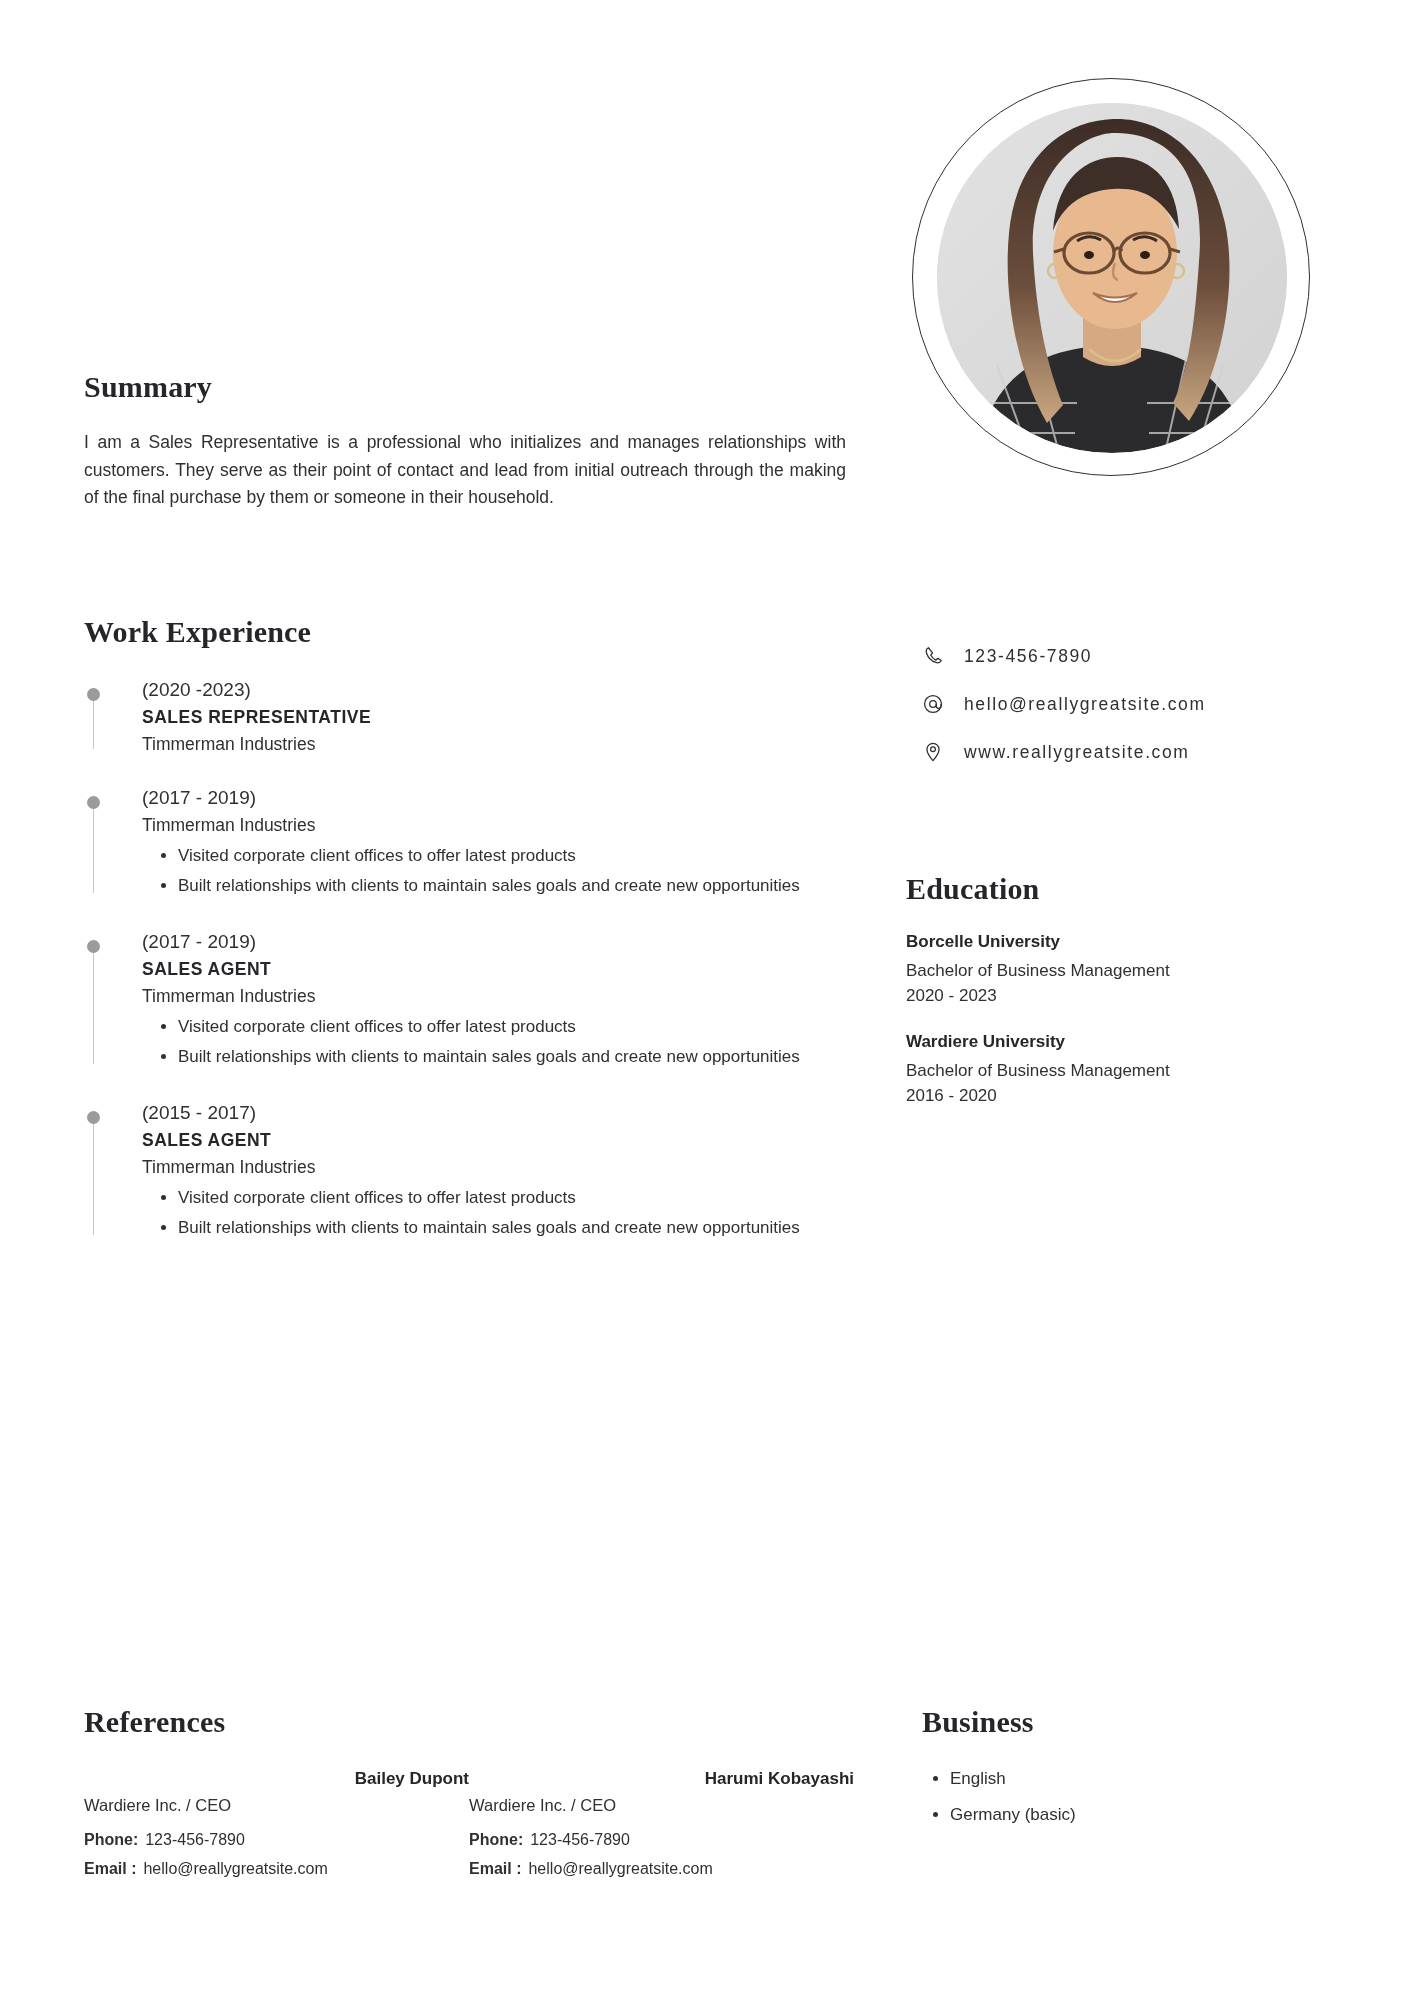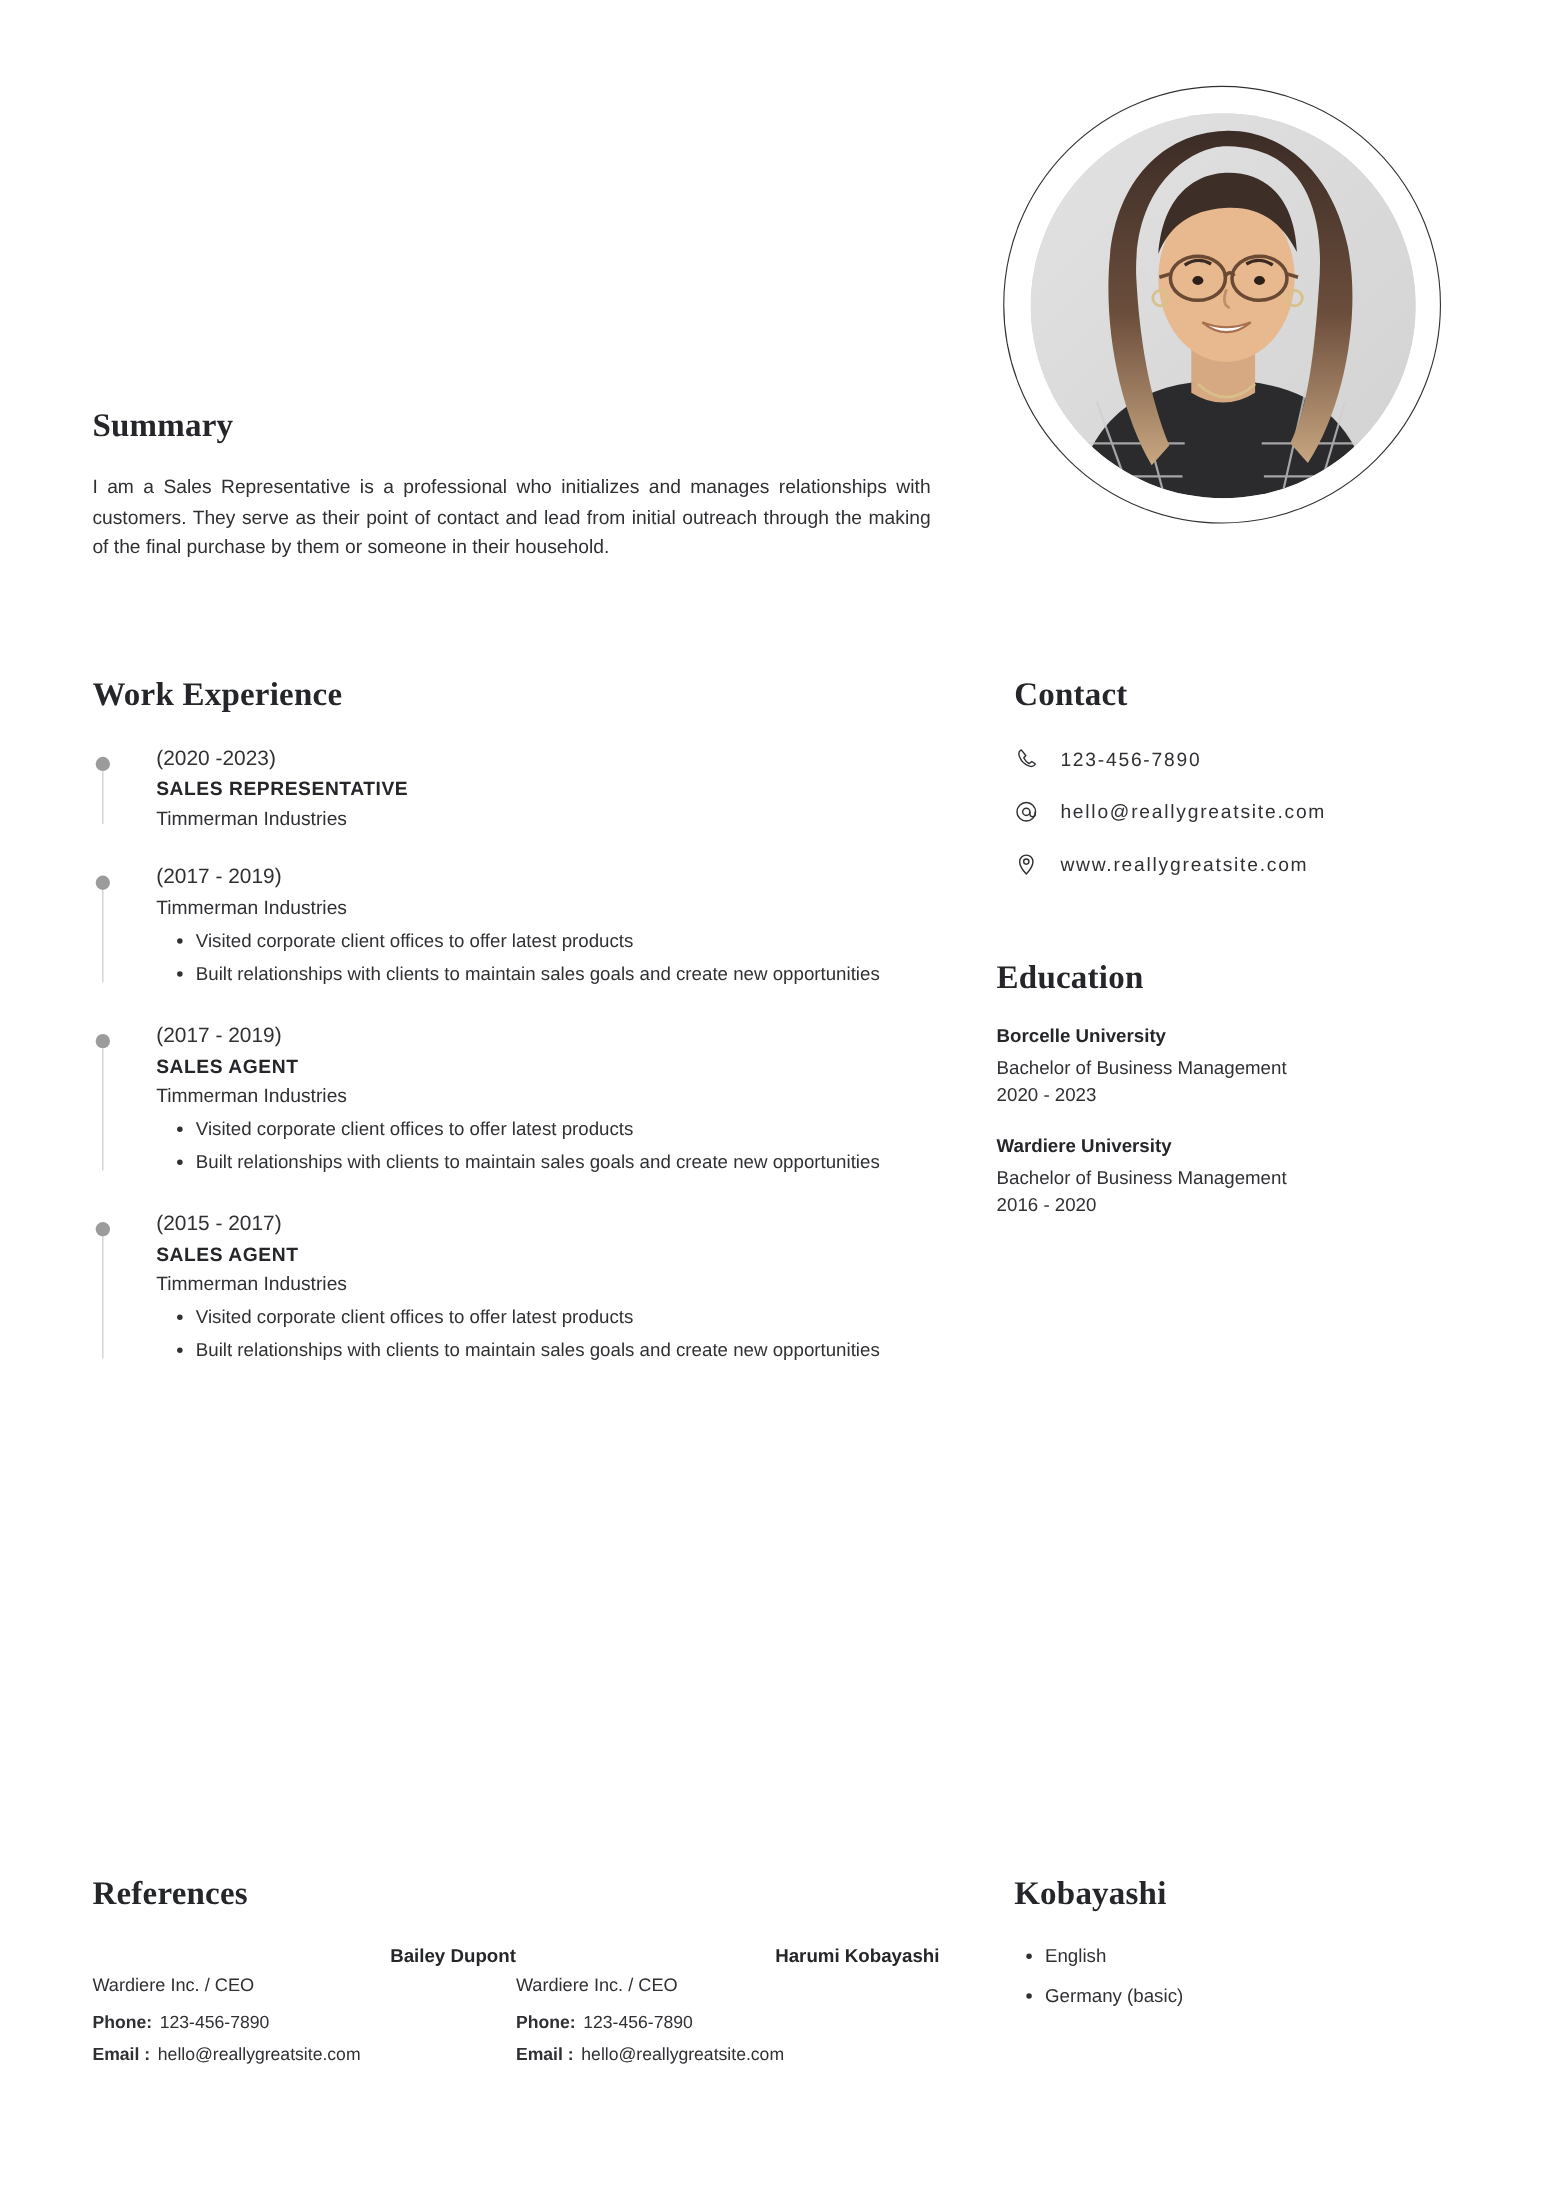--- a/index.html
+++ b/index.html
@@ -402,21 +402,20 @@
         <ul class="job-bullets">
           <li>Visited corporate client offices to offer latest products</li>
           <li>Built relationships with clients to maintain sales goals and create new opportunities</li>
         </ul>
       </div>
 
     </div>
   </div>
 
   <div class="contact">
-    <div class="sec-title">Contact</div>
     <div class="contact-list">
 
       <div class="contact-row">
         <span class="ico">
           <svg width="22" height="22" viewBox="0 0 24 24" fill="none" stroke="#2f3033" stroke-width="1.4" stroke-linecap="round" stroke-linejoin="round">
             <path d="M7 3 C5 4 4 6 5 9 c1.5 4.5 5.5 8.5 10 10 c3 1 5 0 6-2 l-3.5-2.5 -2.5 2 c-2-1-4.5-3.5-5.5-5.5 l2-2.5 Z"></path>
           </svg>
         </span>
         <span class="txt">123-456-7890</span>
       </div>
@@ -482,20 +481,20 @@
           <b>Phone:</b><span class="val">123-456-7890</span>
         </div>
         <div class="ref-line">
           <b>Email :</b><span class="val">hello@reallygreatsite.com</span>
         </div>
       </div>
     </div>
   </div>
 
   <div class="language">
-    <div class="sec-title">Kobayashi</div>
+    <div class="sec-title">Business</div>
     <ul class="lang-list">
       <li>English</li>
       <li>Germany (basic)</li>
     </ul>
   </div>
 
 </div>
 
 </body></html>

